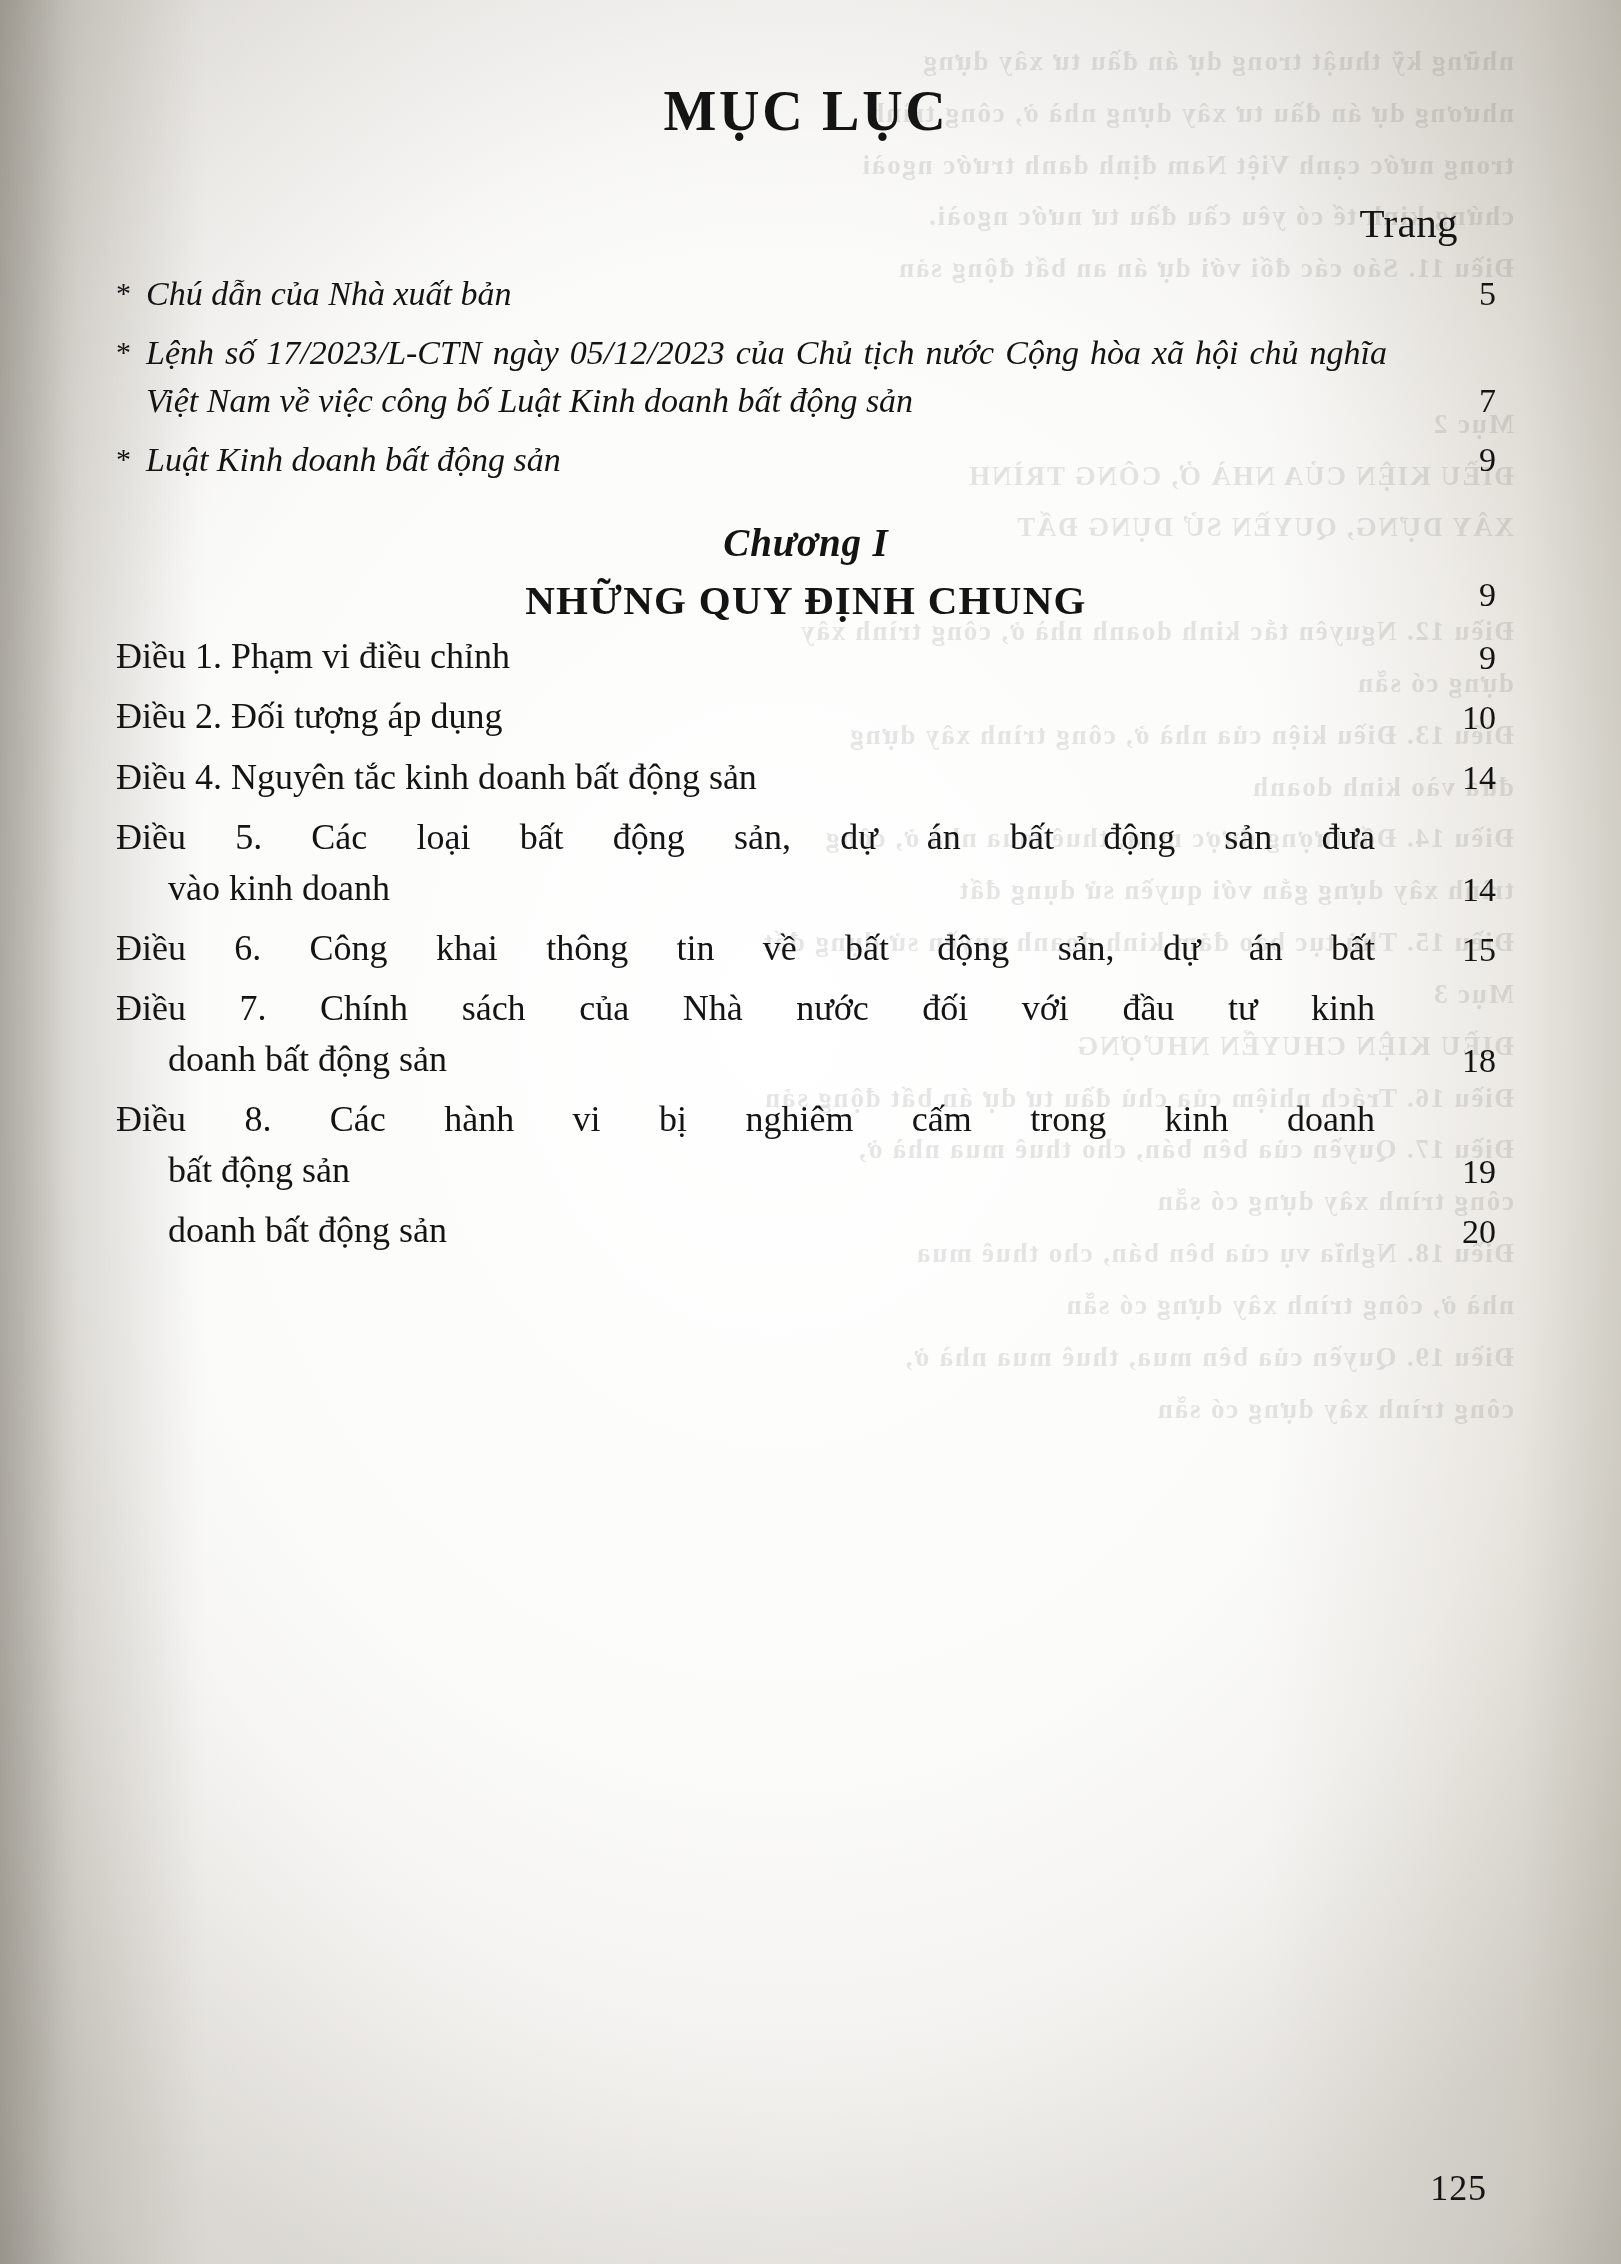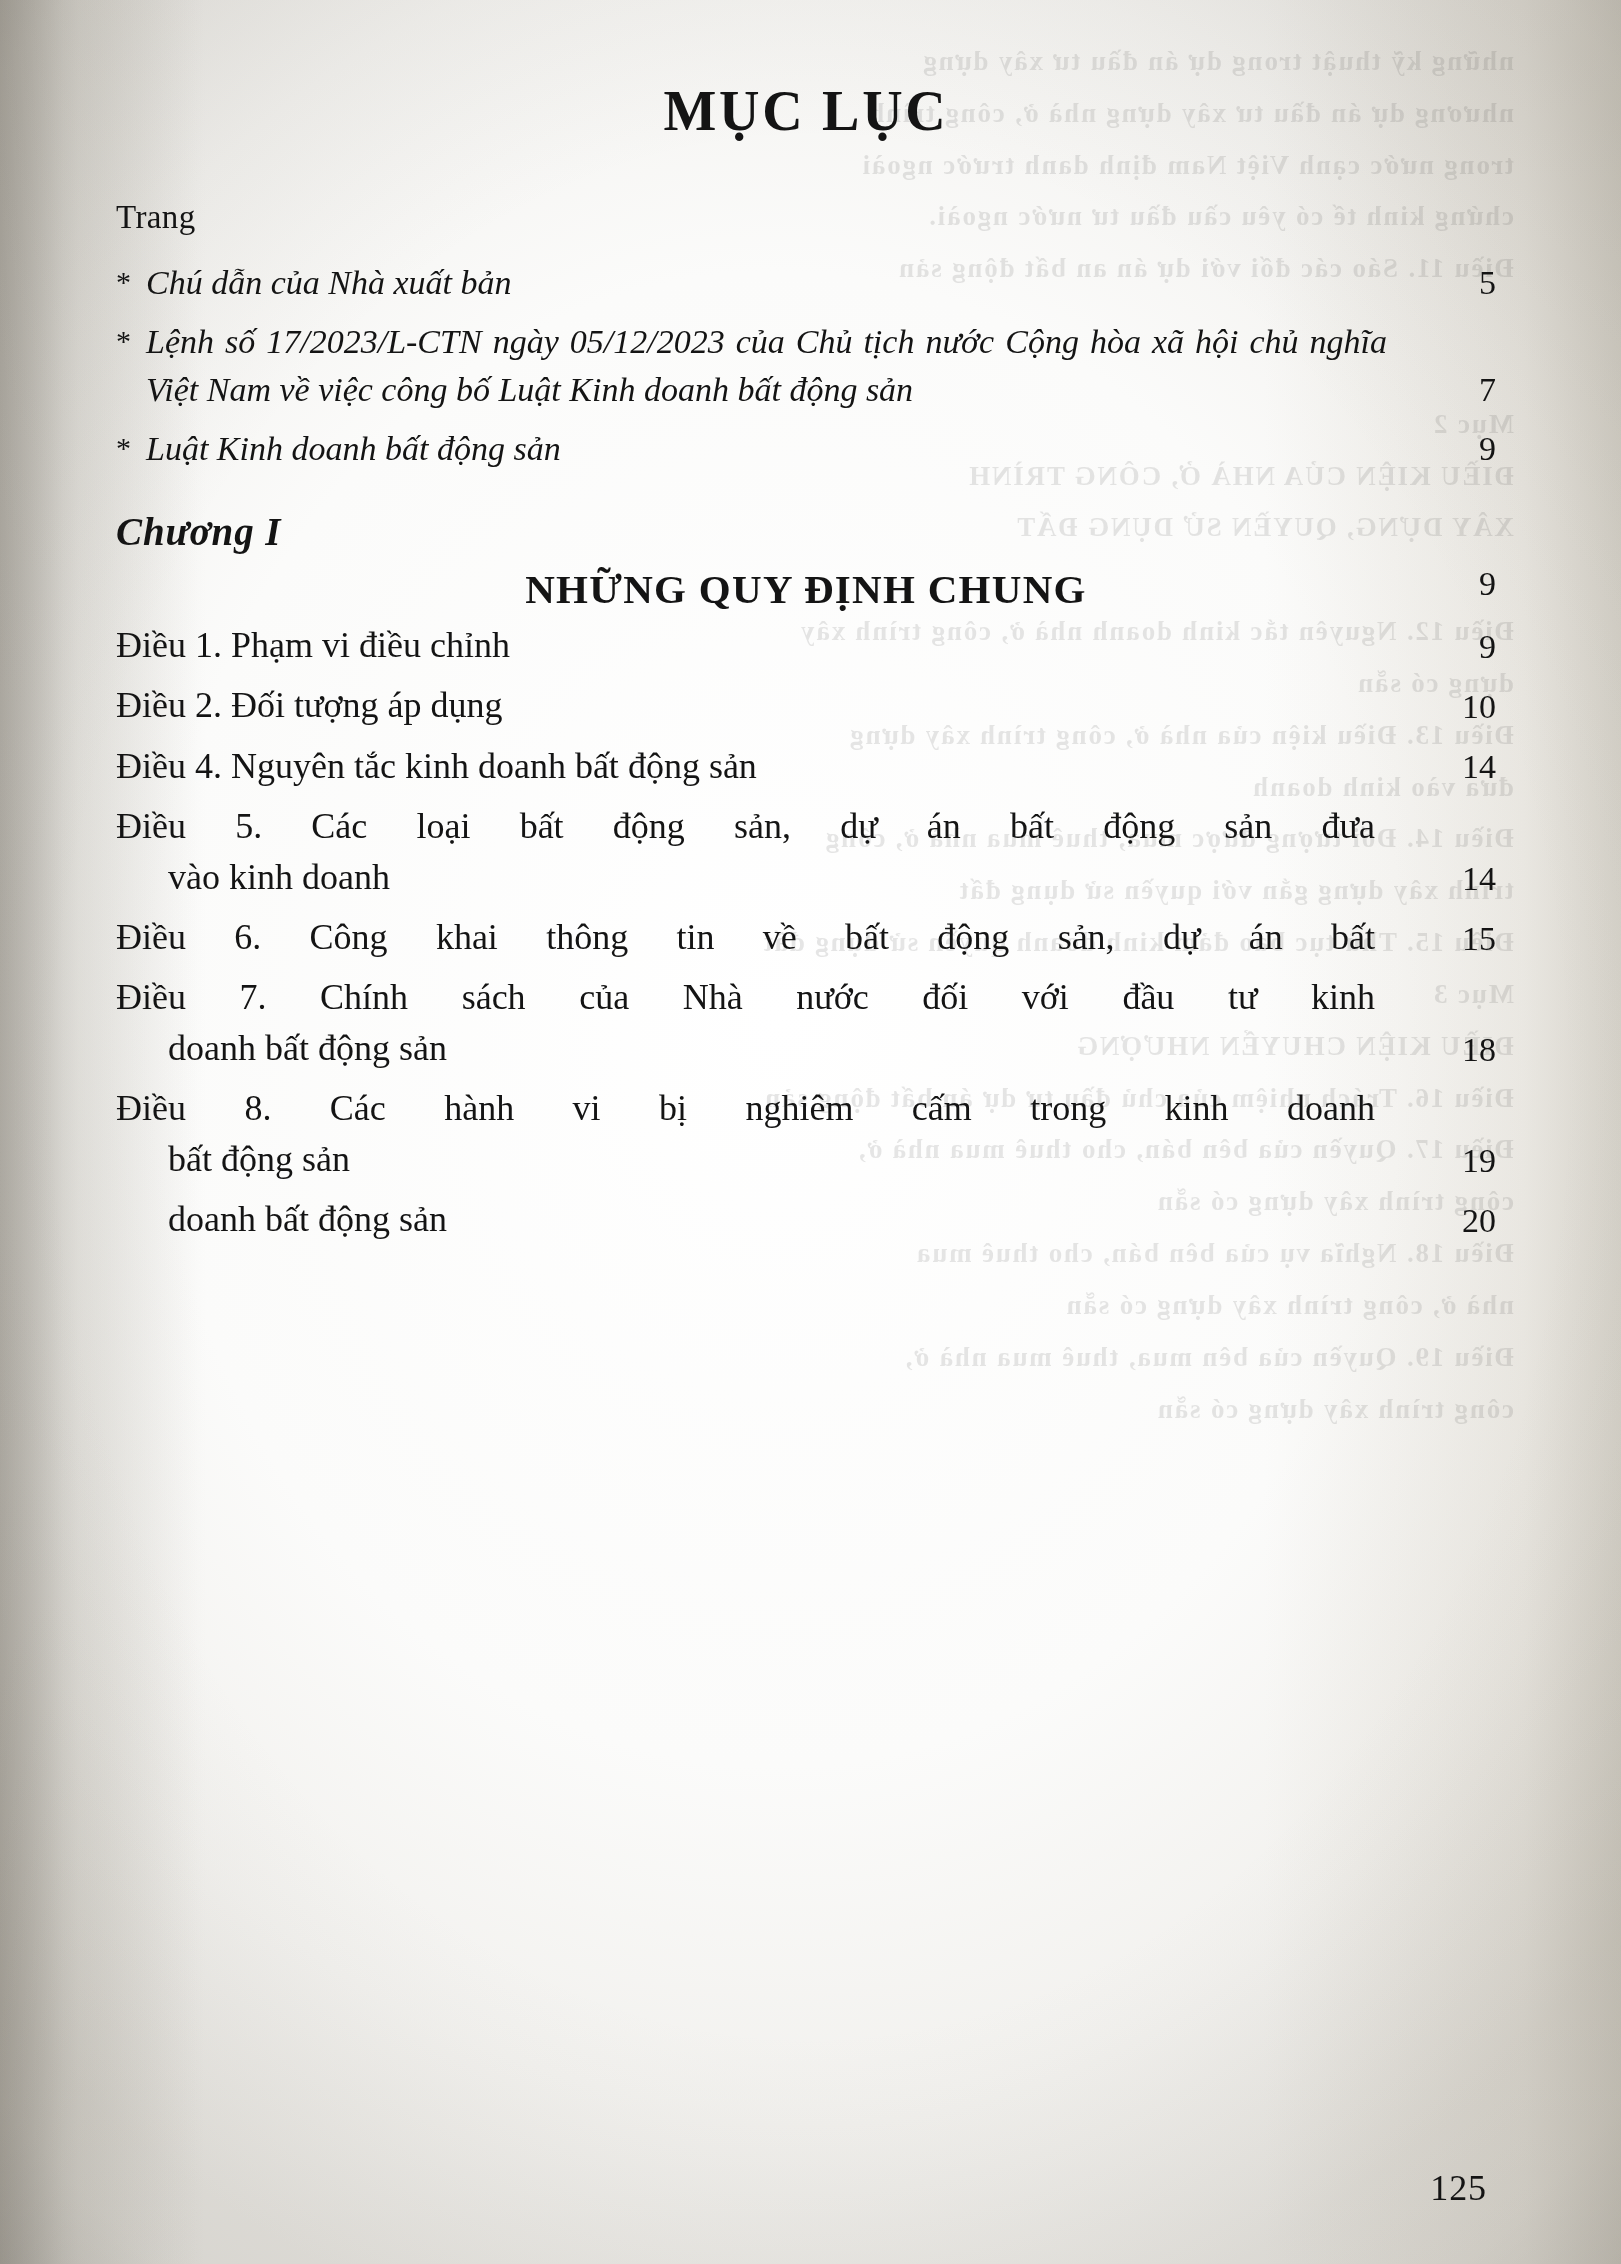--- a/index.html
+++ b/index.html
@@ -75,22 +75,22 @@
   .doc-title {
     text-align: center;
     font-size: 56px;
     font-weight: bold;
     letter-spacing: 2.7px;
     margin: 0 0 56px 0;
     font-family: "Liberation Serif", serif;
   }
 
   .page-col-label {
-    text-align: left;
-    font-size: 33px;
+    text-align: right;
+    font-size: 41px;
     padding-right: 38px;
     margin-bottom: 23px;
     letter-spacing: 0.4px;
   }
 
   
   .fm-row {
     display: flex;
     align-items: flex-start;
     font-style: italic;
@@ -116,21 +116,21 @@
     font-style: normal;
     font-size: 34px;
     align-self: flex-end;
   }
   .fm-row.multiline .fm-page { align-self: flex-end; }
 
   .chapter-block {
     margin: 36px 0 7.2px 0;
   }
   .chapter-label {
-    text-align: left;
+    text-align: center;
     font-size: 39px;
     font-weight: bold;
     font-style: italic;
     letter-spacing: 0.9px;
     margin-bottom: 10.7px;
   }
   .chapter-title-row {
     display: flex;
     align-items: flex-start;
   }

